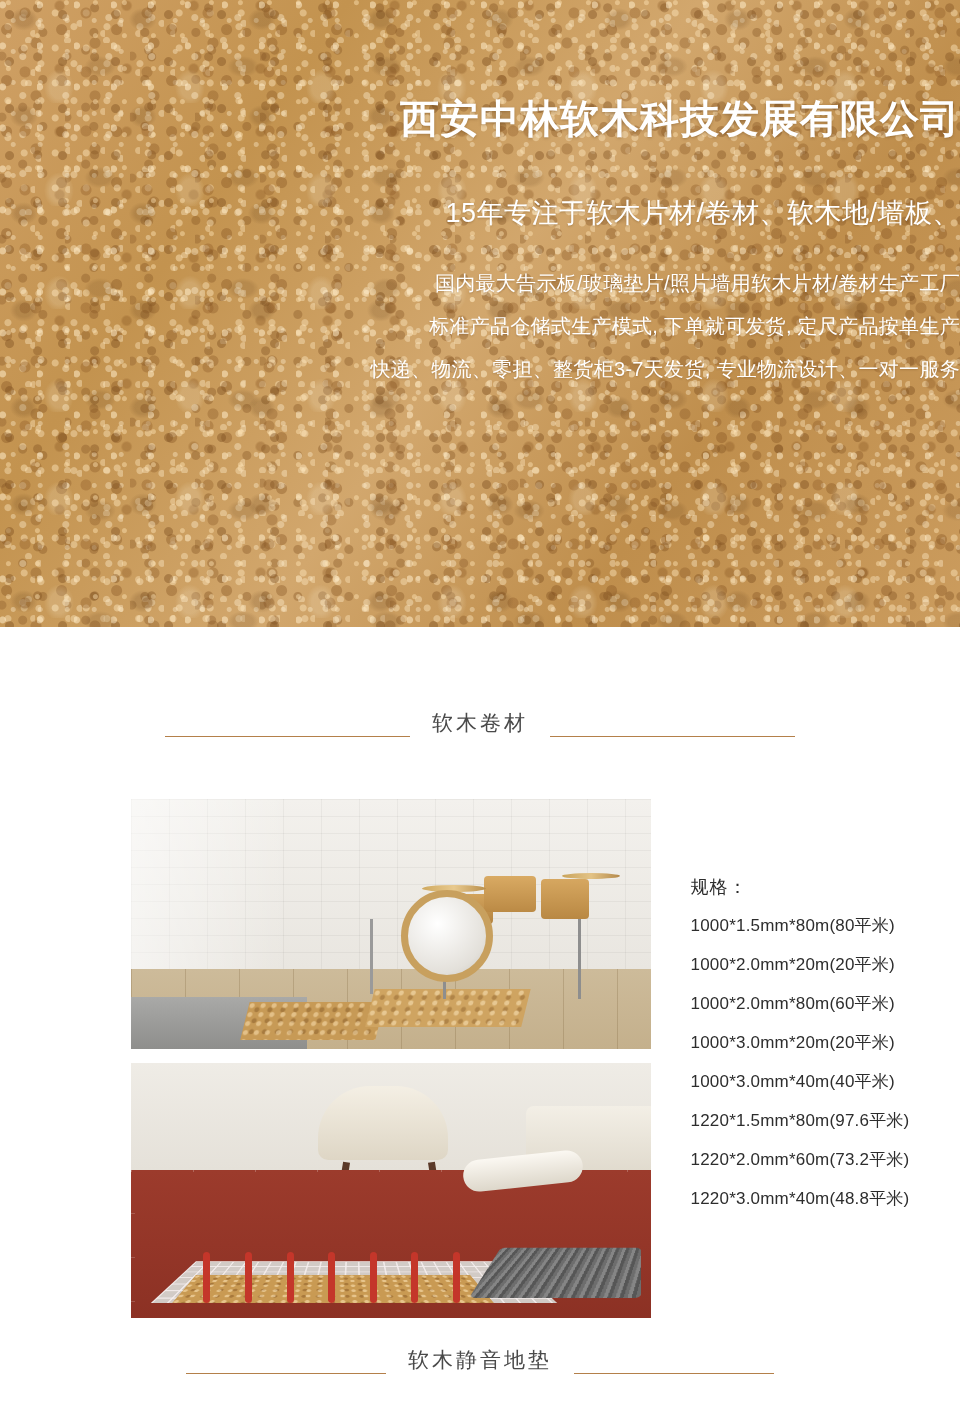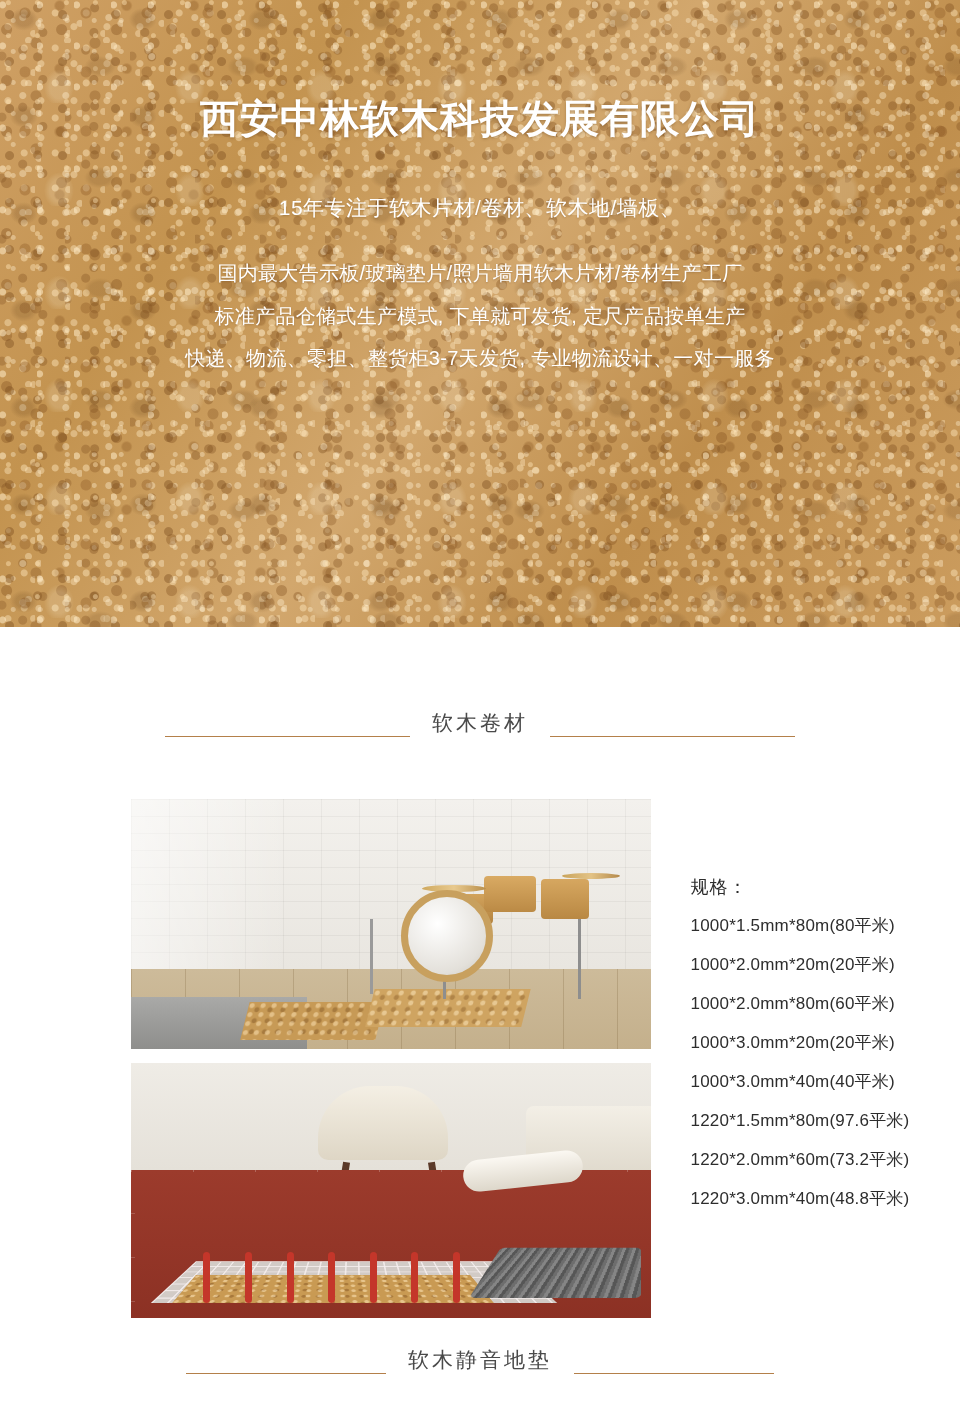--- a/index.html
+++ b/index.html
@@ -60,33 +60,33 @@
     inset: 0;
     background-image:
       radial-gradient(ellipse at 20% 20%, rgba(90,55,20,.18) 0 8px, transparent 14px),
       radial-gradient(ellipse at 70% 60%, rgba(90,55,20,.15) 0 10px, transparent 16px),
       radial-gradient(ellipse at 45% 85%, rgba(255,245,220,.18) 0 9px, transparent 15px);
     background-size: 119px 97px, 143px 111px, 131px 103px;
   }
   .hero-inner {
     position: relative;
     z-index: 2;
-    text-align: center;
+    text-align: right;
     padding-top: 92px;
   }
   .company-name {
     font-size: 39px;
     font-weight: bold;
     color: #ffffff;
     letter-spacing: 1px;
     text-shadow: 0 1px 3px rgba(90,55,18,.35);
     margin-bottom: 44px;
   }
   .tagline {
-    font-size: 21px;
+    font-size: 27px;
     color: #ffffff;
     line-height: 1.72;
     letter-spacing: .5px;
     text-shadow: 0 1px 2px rgba(90,55,18,.30);
     margin-bottom: 26px;
   }
   .tagline div { white-space: nowrap; }
   .feature-list {
     font-size: 20px;
     color: #ffffff;

